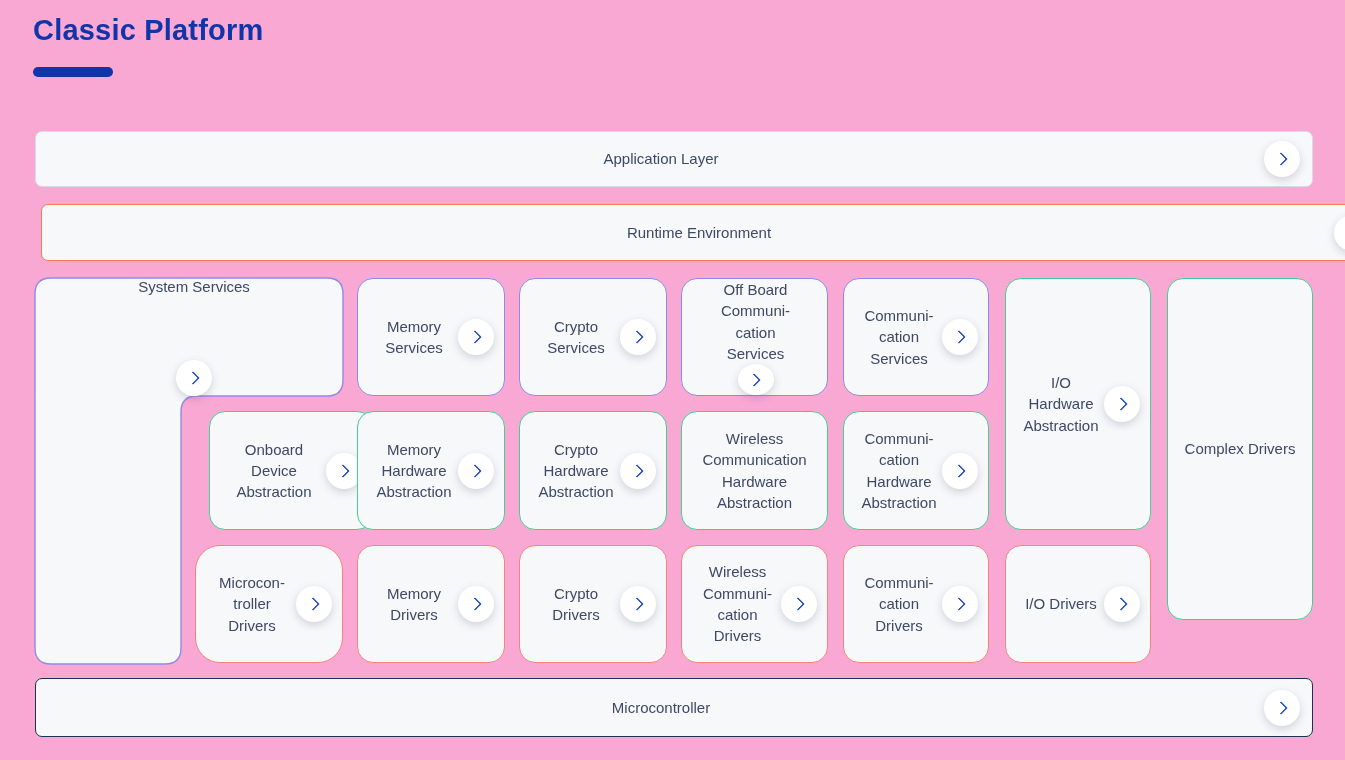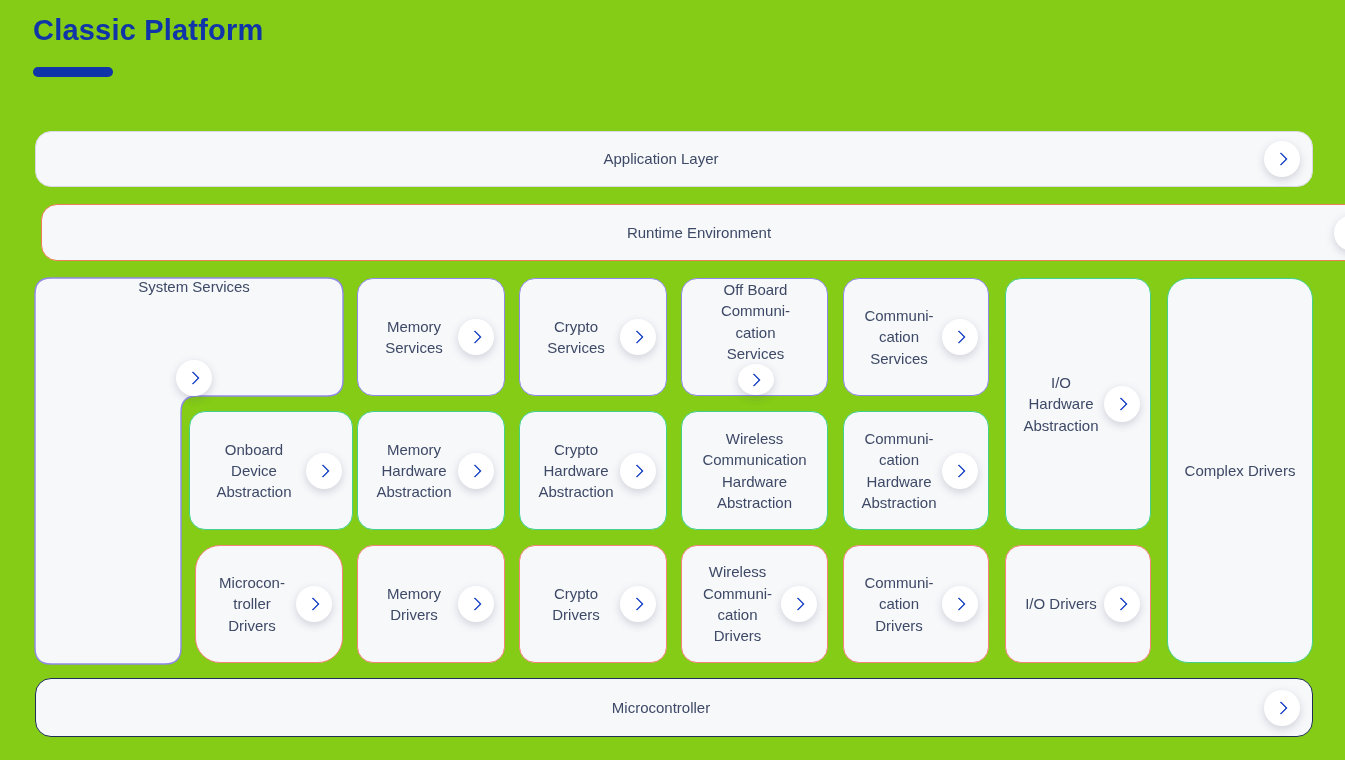--- a/index.html
+++ b/index.html
@@ -1,37 +1,37 @@
 <!DOCTYPE html>
 <html><head>
 <meta charset="utf-8">
 <style>
   html,body { margin:0; padding:0; background:#ffffff; }
   .canvas {
     position:relative; width:1345px; height:760px; overflow:hidden;
-    font-family:"Liberation Sans", sans-serif; background:#84cc16;
+    font-family:"Liberation Sans", sans-serif; background:#f9a8d4;
   }
   .page-title {
     position:absolute; left:33px; top:14px; margin:0;
     font-size:29px; font-weight:bold; color:#0f35a8; letter-spacing:0.2px;
   }
   .title-underline {
     position:absolute; left:33px; top:67px; width:80px; height:10px;
     border-radius:6px; background:#0f35a8;
   }
   .box {
     position:absolute; box-sizing:border-box;
     background:#f7f8fa; border:1.4px solid #d9dae6; border-radius:16px;
     display:flex; align-items:center; cursor:pointer;
   }
   .box .label {
     flex:1; text-align:center; color:#3d4966; font-size:15px;
     line-height:1.42; white-space:pre-line;
   }
-  .bar  { padding:0 12px 0 22px; }
+  .bar  { padding:0 12px 0 22px;border-radius:7px; }
   .cell { padding:0 10px 0 12px; }
   .no-chev { padding:0 12px; }
   .v-gray   { border-color:#d9dae6; }
   .v-orange { border-color:#ee7e57; }
   .v-purple { border-color:#9189e8; }
   .v-green  { border-color:#43d08e; }
   .v-red    { border-color:#f4837c; }
   .v-dark   { border-color:#1d2f52; border-width:1.6px; }
   .chev {
     width:36px; height:36px; min-width:36px; border-radius:50%;
@@ -122,25 +122,25 @@
 
   <div class="box cell v-green" style="left:1005px; top:278px; width:146px; height:252px;">
     <span class="label">I/O
 Hardware
 Abstraction</span>
     <span class="chev">
         <i></i>
       </span>
   </div>
 
-  <div class="box no-chev v-green" style="left:1167px; top:278px; width:146px; height:385px;border-radius:21px;">
+  <div class="box no-chev v-green" style="left:1167px; top:278px; width:146px; height:342px;">
     <span class="label">Complex Drivers</span>
   </div>
 
-  <div class="box cell v-green" style="left:189px; top:411px; width:164px; height:119px;padding-left:12px;">
+  <div class="box cell v-green" style="left:209px; top:411px; width:164px; height:119px;padding-left:12px;">
     <span class="label">Onboard
 Device
 Abstraction</span>
     <span class="chev">
         <i></i>
       </span>
   </div>
 
   <div class="box cell v-green" style="left:357px; top:411px; width:148px; height:119px;">
     <span class="label">Memory

